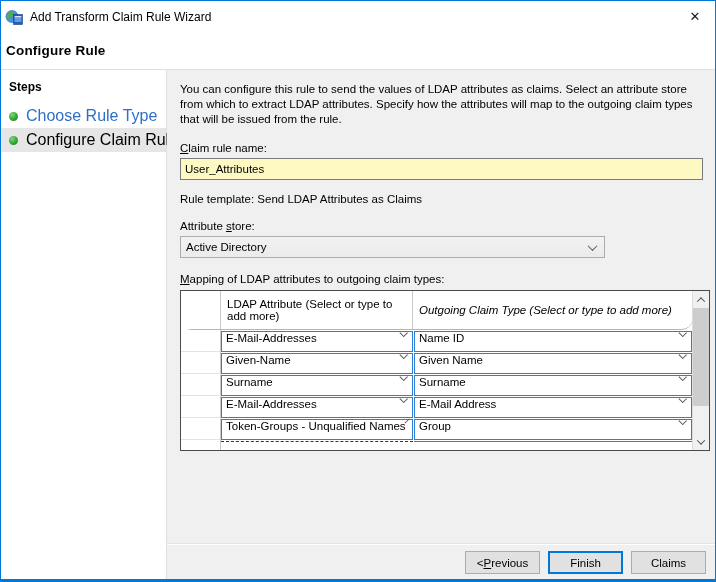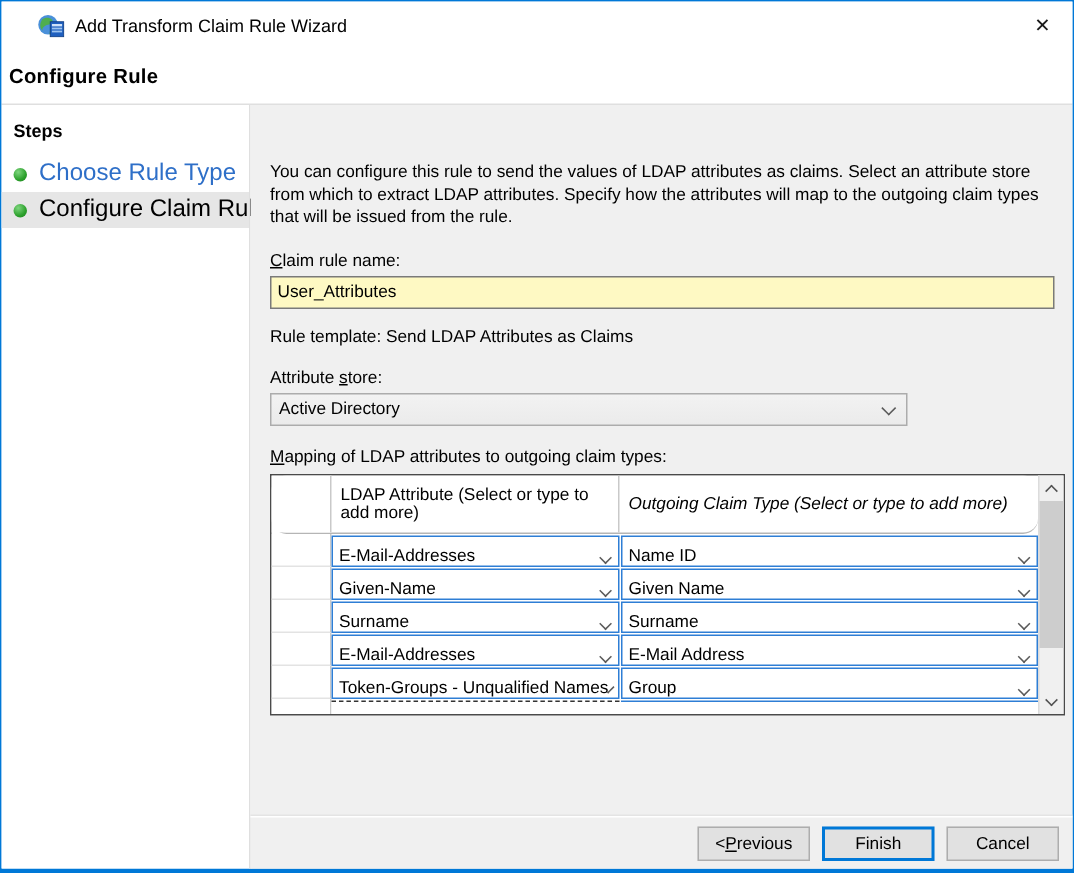--- a/index.html
+++ b/index.html
@@ -12,21 +12,21 @@
     background: #ffffff;
     border: 1px solid #0078d7;
     border-bottom: 3px solid #0078d7;
     overflow: hidden;
   }
 
   
   .titlebar {
     height: 31px; background: #ffffff;
     display: flex; align-items: center;
-    padding-left: 24px;
+    padding-left: 4px;
   }
   .titlebar .app-icon { width: 18px; height: 16px; flex: 0 0 auto; }
   .titlebar .title-text { font-size: 12px; color: #000; margin-left: 7px; }
   .close-btn {
     margin-left: auto; width: 40px; height: 31px;
     display: flex; align-items: center; justify-content: center;
     font-size: 13px; color: #1a1a1a; cursor: pointer;
   }
 
   
@@ -46,21 +46,21 @@
   .bullet {
     width: 9px; height: 9px; border-radius: 50%;
     background: radial-gradient(circle at 35% 30%, #7ed67e, #2ca02c 60%, #1d811d);
     flex: 0 0 auto;
   }
   .step-label { font-size: 16px; margin-left: 8px; white-space: nowrap; }
   .step-item.link .step-label { color: #2e6fc8; }
   .step-item.current .step-label { color: #000; }
 
   .right-col { flex: 1; display:flex; flex-direction: column; background:#f0f0f0; }
-  .content { flex: 1; padding: 12px 0 0 13px; overflow: hidden; margin-top: 26px; }
+  .content { flex: 1; padding: 12px 0 0 13px; overflow: hidden; }
 
   .desc { width: 526px; font-size: 11.5px; color:#000; line-height: 15px; }
 
   .field-label { font-size: 11.5px; color:#000; margin-top: 15px; }
   .field-label u { text-decoration: underline; }
 
   .text-input {
     display:block; margin-top: 4px; width: 523px; height: 22px;
     border: 1px solid #7a7a7a; background:#fef9c3;
     font-family: "Liberation Sans", sans-serif; font-size: 11.5px;
@@ -94,21 +94,21 @@
   .sel-col { width: 40px; flex:0 0 auto; border-right: 1px solid #c9c9c9; background:#fff; }
   .hdr-cell { font-size: 11.5px; color:#000; display:flex; align-items:center; padding: 0 6px; }
   .hdr-ldap { width: 192px; flex:0 0 auto; border-right: 1px solid #c9c9c9; }
   .hdr-out { flex: 1; font-style: italic; }
 
   .grid-row { display:flex; height: 22px; }
   .grid-row .sel-col { border-bottom: 1px solid #e3e3e3; }
   .cell-combo {
     height: 21px; margin-top: 1px;
     border: 1px solid #2e7ed5; background: #fff;
-    display:flex; align-items:flex-end; justify-content: space-between;
+    display:flex; align-items:flex-start; justify-content: space-between;
     padding: 0 6px 0 4px; cursor: default;
   }
   .cell-combo .cell-text { font-size: 11.5px; color:#000; white-space: nowrap; }
   .cell-combo .chev { transform: rotate(45deg) translate(-1px,-2px); width:6px; height:6px; }
   .cc-ldap { width: 192px; flex: 0 0 auto; }
   .cc-out { flex: 1; margin-left: 1px; }
   .cell-combo.partial-ldap { border: none; border-top: 1px dashed #333; }
   .cell-combo.partial-out { border: none; border-top: 1px solid #2e7ed5; box-shadow: inset 0 -1px 0 #2e7ed5; }
 
   
@@ -282,18 +282,18 @@
 
       </div>
 
       <div class="footer">
         <button class="btn">
             <span>&lt; </span>
             <u>P</u>
             <span>revious</span>
           </button>
         <button class="btn default">Finish</button>
-        <button class="btn">Cancel</button>
+        <button class="btn">Claims</button>
       </div>
     </div>
   </div>
 
 </div>
 
 </body></html>

